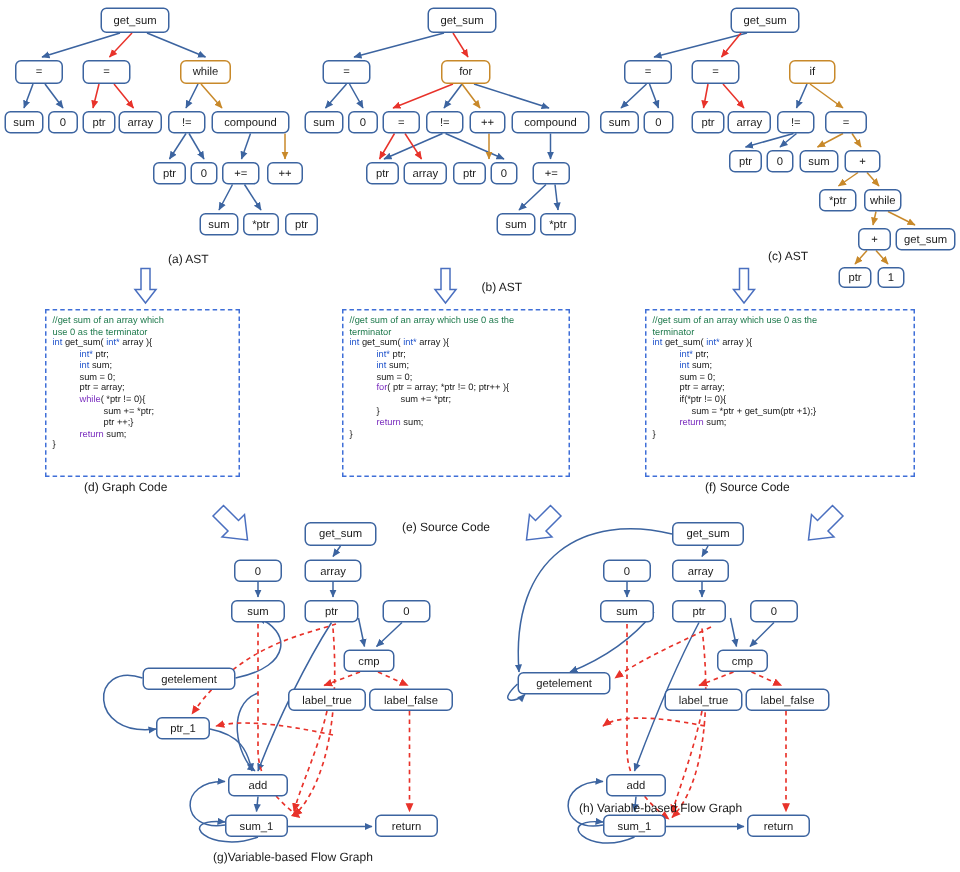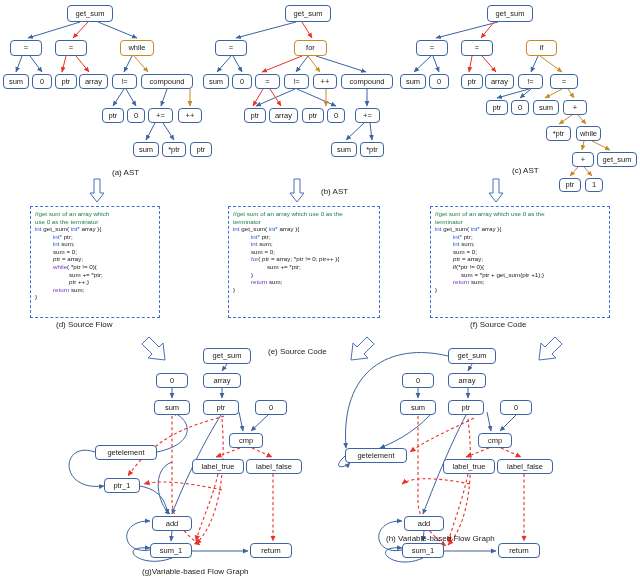--- a/index.html
+++ b/index.html
@@ -225,21 +225,21 @@
     <div><span class="ind1"></span><span class="ty">int*</span> ptr;</div>
     <div><span class="ind1"></span><span class="ty">int</span> sum;</div>
     <div><span class="ind1"></span>sum = 0;</div>
     <div><span class="ind1"></span>ptr = array;</div>
     <div><span class="ind1"></span><span class="kw">while</span>( *ptr != 0){</div>
     <div><span class="ind2"></span>sum += *ptr;</div>
     <div><span class="ind2"></span>ptr ++;}</div>
     <div><span class="ind1"></span><span class="kw">return</span> sum;</div>
     <div>}</div>
   </div>
-  <div class="caption" style="left:56px;top:320px;">(d) Source Flow</div>
+  <div class="caption" style="left:56px;top:320px;">(d) Graph Code</div>
 
   <div class="codebox" style="left:228px;top:206px;width:152px;height:112px;">
     <div><span class="cm">//get sum of an array which use 0 as the</span></div>
     <div><span class="cm">terminator</span></div>
     <div><span class="ty">int</span> get_sum( <span class="ty">int*</span> array ){</div>
     <div><span class="ind1"></span><span class="ty">int*</span> ptr;</div>
     <div><span class="ind1"></span><span class="ty">int</span> sum;</div>
     <div><span class="ind1"></span>sum = 0;</div>
     <div><span class="ind1"></span><span class="kw">for</span>( ptr = array; *ptr != 0; ptr++ ){</div>
     <div><span class="ind2"></span>sum += *ptr;</div>

